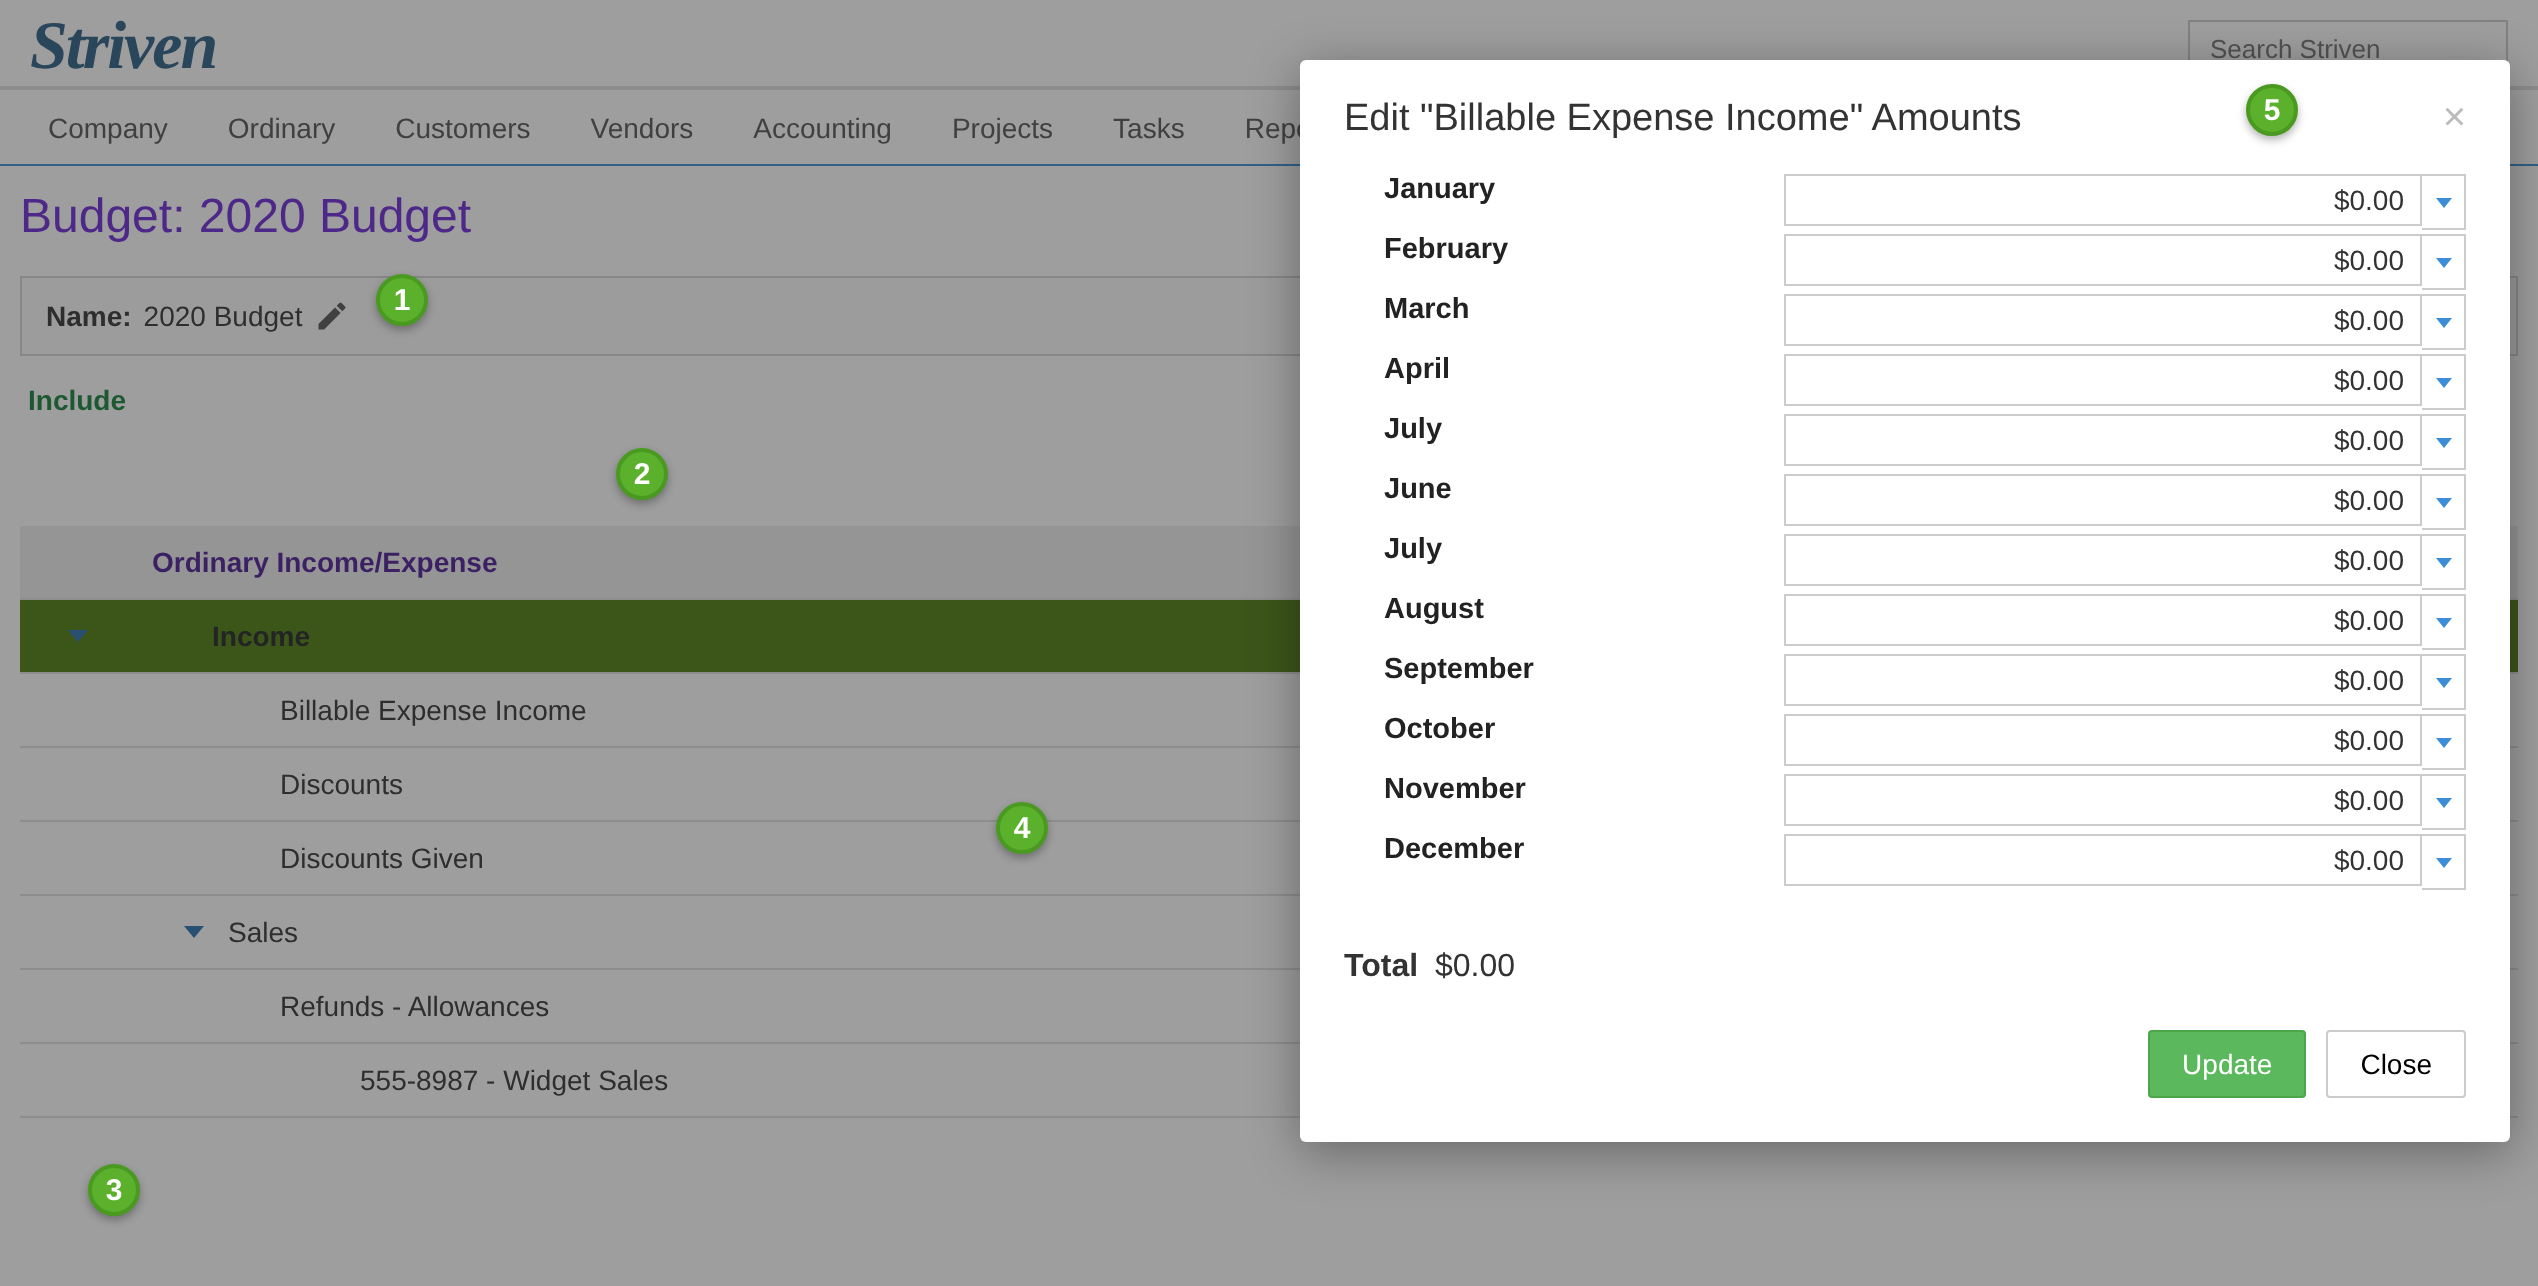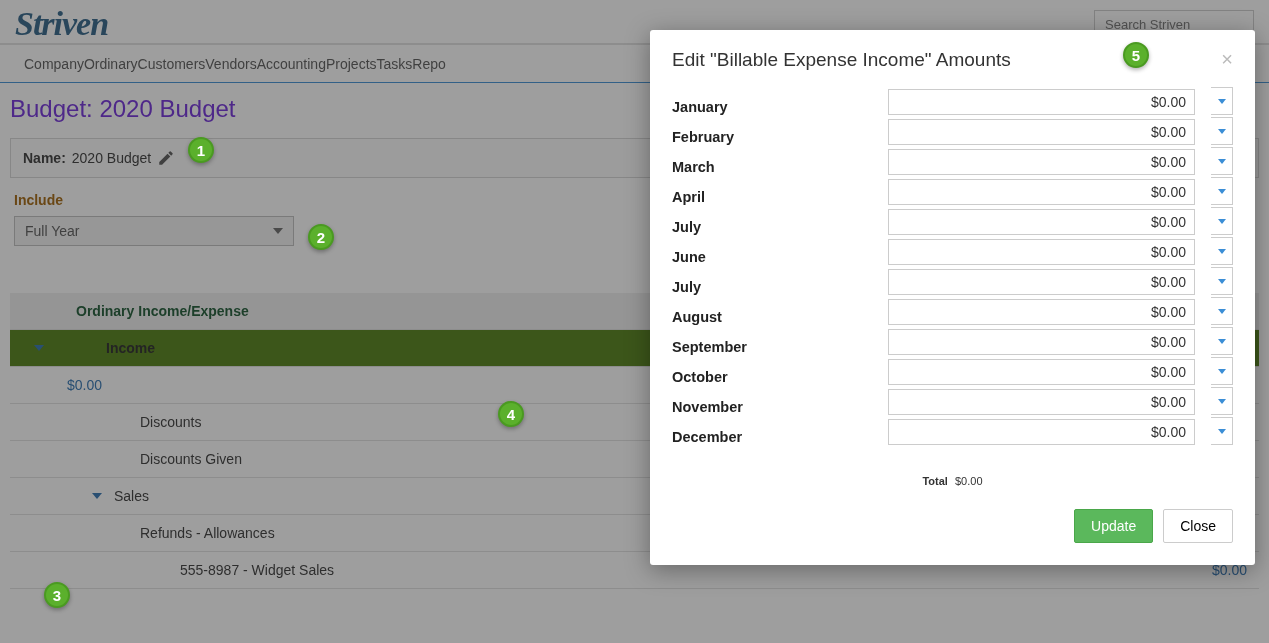--- a/index.html
+++ b/index.html
@@ -1,56 +1,56 @@
 <!DOCTYPE html>
 <html><head>
 <meta charset="utf-8">
 <style>
   * { box-sizing: border-box; margin: 0; padding: 0; }
   body { font-family: "Segoe UI", Arial, sans-serif; font-size: 14px; color: #333; background: #fff; width: 1269px; height: 643px; overflow: hidden; position: relative; }
   .header-bar { display: flex; align-items: center; justify-content: space-between; padding: 5px 15px 0 15px; border-bottom: 2px solid #e0e0e0; }
   .logo { font-family: Georgia, serif; font-size: 34px; font-style: italic; font-weight: bold; color: #2a5f85; letter-spacing: -1px; }
   .search-box { border: 1px solid #ccc; padding: 6px 10px; width: 160px; color: #888; font-size: 13px; background:#fff; }
-  .top-nav { display: flex; padding: 0 24px; border-bottom: 1px solid #3b8ed6; height:38px; align-items:center;}
+  .top-nav { display: flex; gap: 30px; padding: 0 24px; border-bottom: 1px solid #3b8ed6; height:38px; align-items:center;}
   .top-nav .nav-item { color: #555; font-size: 14px; cursor: pointer; }
   .page-title-row { padding: 12px 10px 10px 10px; }
   .page-title { color: #6d28d9; font-size: 24px; font-weight: 500; }
   .name-box { margin: 5px 10px 10px 10px; border: 1px solid #d5d5d5; padding: 10px 12px; display: flex; align-items: center; gap: 6px; background:#fbfbfb;}
   .name-box .lbl { font-weight: bold; }
   .edit-icon { width: 18px; height: 18px; color: #555; cursor: pointer; }
   .include-block { padding: 4px 14px 12px 14px; }
-  .include-block .lbl { font-weight: bold; color: #a16207; display:block; margin-bottom:8px;}
+  .include-block .lbl { font-weight: bold; color: #15803d; display:block; margin-bottom:8px;}
   .select { display:inline-flex; align-items:center; justify-content:space-between; border:1px solid #bdbdbd; width:280px; background:#f3f3f3; padding:6px 10px; color:#555; cursor:pointer;}
   .select .caret { border-left:5px solid transparent;border-right:5px solid transparent;border-top:6px solid #666; }
   .grid { margin: 35px 10px 0 10px; }
   .grid-row { display:flex; align-items:center; padding:10px 12px; border-bottom:1px solid #e0e0e0; }
-  .grid-row.header1 { background:#efefef; font-weight:bold; color:#14532d;}
+  .grid-row.header1 { background:#efefef; font-weight:bold; color:#4c1d95;}
   .grid-row.header2 { background:#4d7c0f; font-weight:bold; color:#222;}
   .expand { width:34px; display:flex; justify-content:center;}
   .expand .tri { border-left:5px solid transparent;border-right:5px solid transparent;border-top:6px solid #2a6fb0; cursor:pointer;}
   .r-name { flex:1; }
   .r-amt { width:80px; text-align:right; color:#2a6fb0; cursor:pointer;}
   .indent1 { padding-left:48px;}
   .indent3 { padding-left:118px;}
   .indent4 { padding-left:158px;}
 
   .callout { position:absolute; width:26px; height:26px; background:#5bb02c; border:2px solid #4a9a21; border-radius:50%; color:#fff; font-weight:bold; display:flex; align-items:center; justify-content:center; font-size:15px; box-shadow: 0 2px 4px rgba(0,0,0,0.3); z-index:40;}
 
   .dim-layer { position:absolute; inset:0; background:rgba(40,40,40,0.45); z-index:20; pointer-events:none;}
   .modal { position:absolute; top:30px; left:650px; width:605px; background:#fff; z-index:30; box-shadow:0 5px 25px rgba(0,0,0,0.35); border-radius:3px;}
   .modal-header { display:flex; align-items:center; justify-content:space-between; padding:18px 22px 16px 22px;}
   .modal-header h3 { font-size:19px; font-weight:500; color:#333;}
   .modal-header .close { color:#bbb; font-size:20px; cursor:pointer; background:none; border:none;}
   .modal-body { padding:0 22px 12px 22px;}
-  .form-row { display:flex; align-items:flex-end; gap:16px; margin-bottom:2px;}
+  .form-row { display:flex; align-items:flex-start; gap:0; margin-bottom:2px;margin-left:20px;}
   .form-row .mlbl { flex:0 0 200px; font-weight:bold; color:#222; font-size:14.5px;}
   .form-row .minput { flex:1; border:1px solid #ccc; text-align:right; padding:4px 8px; font-size:14px; color:#333; background:#fff;}
   .form-row .dbtn { width:22px; height:28px; border:1px solid #ccc; border-left:none; display:flex; align-items:center; justify-content:center; cursor:pointer; background:#fff;}
   .form-row .dbtn .caret2 { border-left:4px solid transparent;border-right:4px solid transparent;border-top:5px solid #3b8ed6;}
-  .modal-total { text-align:center; padding:16px 22px 6px 22px; font-size:11px;}
+  .modal-total { text-align:left; padding:16px 22px 6px 22px; font-size:16px;}
   .modal-total .tl { font-weight:bold; margin-right:4px;}
   .modal-footer { display:flex; justify-content:flex-end; gap:10px; padding:16px 22px 22px 22px;}
   .modal-footer .btn { padding:8px 16px; border:1px solid #ccc; border-radius:2px; cursor:pointer; font-size:14px; background:#fff;}
   .modal-footer .btn.primary { background:#5bb85c; border-color:#4aa74a; color:#fff;}
 </style>
 </head>
 <body>
 
 <div class="header-bar">
   <div class="logo">Striven</div>
@@ -75,40 +75,37 @@
 <div class="name-box">
   <span class="lbl">Name:</span>
   <span>2020 Budget</span>
   <svg class="edit-icon" viewBox="0 0 24 24">
       <path fill="currentColor" d="M3 17.25V21h3.75l11-11-3.75-3.75-11 11zM20.7 7.04a1 1 0 0 0 0-1.41l-2.34-2.34a1 1 0 0 0-1.41 0l-1.83 1.83 3.75 3.75 1.83-1.83z"></path>
     </svg>
 </div>
 
 <div class="include-block">
   <span class="lbl">Include</span>
-  <div class="select">
-    <span>Full Year</span>
-    <span class="caret"></span>
-  </div>
 </div>
 
 <div class="grid">
   <div class="grid-row header1">
     <span class="expand"></span>
     <span class="r-name indent1" style="padding-left:20px;">Ordinary Income/Expense</span>
     <span style="width:80px;"></span>
   </div>
   <div class="grid-row header2">
     <span class="expand">
         <span class="tri"></span>
       </span>
     <span class="r-name" style="padding-left:50px;">Income</span>
     <span style="width:80px;"></span>
   </div>
   <div class="grid-row">
+    <span class="r-name indent3">Billable Expense Income</span>
     <span class="r-amt">$0.00</span>
   </div>
   <div class="grid-row">
     <span class="r-name indent3">Discounts</span>
     <span class="r-amt">$0.00</span>
   </div>
   <div class="grid-row">
     <span class="r-name indent3">Discounts Given</span>
     <span class="r-amt">$0.00</span>
   </div>

